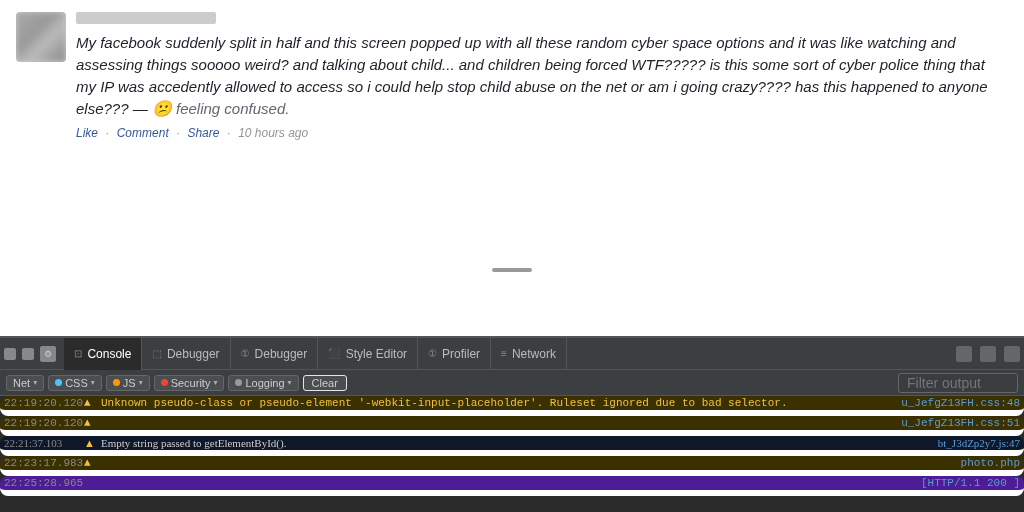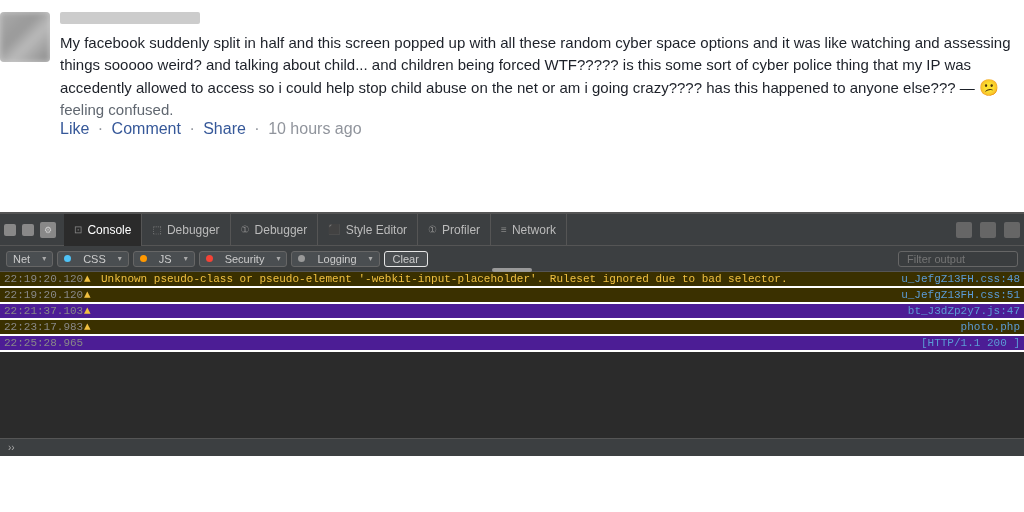--- a/index.html
+++ b/index.html
@@ -7,24 +7,25 @@
       width: 1024px;
       height: 512px;
       overflow: hidden;
       font-family: -apple-system, BlinkMacSystemFont, 'Segoe UI', sans-serif;
       background: #fff;
     }
 
     
     .fb-area {
       background: #fff;
-      padding: 12px 0;
-      height: 212px;
+      padding: 12px 16px;
+      height: 336px;
       overflow: hidden;
       position: relative;
+      font-style: italic;
     }
 
     .post-header {
       display: flex;
       align-items: flex-start;
       gap: 10px;
       margin-bottom: 8px;
     }
 
     .avatar {
@@ -67,22 +68,22 @@
     .post-text .emoji {
       font-size: 16px;
     }
 
     .post-text .feeling {
       color: #606770;
     }
 
     .post-actions {
       margin-left: 60px;
-      margin-top: 0;
-      font-size: 16px;
+      margin-top: 6px;
+      font-size: 12px;
       color: #365899;
     }
 
     .post-actions .separator {
       color: #90949c;
       margin: 0 4px;
     }
 
     .post-actions .time {
       color: #90949c;
@@ -179,21 +180,21 @@
       background: #3c3f41;
       height: 26px;
       padding: 0 6px;
       gap: 4px;
       border-bottom: 1px solid #555;
     }
 
     .toolbar-pill {
       display: flex;
       align-items: center;
-      gap: 12px;
+      gap: 3px;
       background: #4a4e51;
       border: 1px solid #666;
       border-radius: 3px;
       padding: 1px 6px;
       font-size: 11px;
       color: #ccc;
       cursor: pointer;
     }
 
     .toolbar-pill .dot {
@@ -221,55 +222,57 @@
       color: #ccc;
       cursor: pointer;
     }
 
     .filter-output {
       margin-left: auto;
       background: #3a3d3f;
       border: 1px solid #666;
       border-radius: 3px;
       padding: 1px 8px;
-      font-size: 11px;
+      font-size: 14px;
       color: #888;
       width: 120px;
     }
 
     
     .console-log {
       flex: 1;
       overflow-y: auto;
       background: #2b2b2b;
       font-family: 'Menlo', 'Monaco', 'Courier New', monospace;
       font-size: 11px;
     }
 
     .log-row {
       display: flex;
       align-items: flex-end;
       padding: 1px 4px;
-      border-bottom: 2px solid #ffffff;
+      border-bottom: 6px solid #ffffff;
       min-height: 16px;
+      border-radius: 8px;
     }
 
     .log-row.warn {
       background: #3a3000;
       color: #f0c040;
     }
 
     .log-row.error {
       background: #3a0000;
       color: #ff8080;
     }
 
     .log-row.info {
-      background: #4c1d95;
+      background: #0f172a;
       color: #ccc;
+      font-family: Liberation Serif, serif;
     }
 
     .log-row.success {
       background: #4c1d95;
       color: #ccc;
     }
 
     .log-timestamp {
       color: #888;
       min-width: 80px;
@@ -454,20 +457,21 @@
 
     <div class="log-row warn">
       <span class="log-timestamp">22:19:20.120</span>
       <span class="log-icon warn-icon">▲</span>
       <span class="log-source">u_JefgZ13FH.css:51</span>
     </div>
 
     <div class="log-row info">
       <span class="log-timestamp">22:21:37.103</span>
       <span class="log-icon warn-icon">▲</span>
+      <span class="log-message">Empty string passed to getElementById().</span>
       <span class="log-source">bt_J3dZp2y7.js:47</span>
     </div>
 
 
     <div class="log-row warn">
       <span class="log-timestamp">22:23:17.983</span>
       <span class="log-icon warn-icon">▲</span>
       <span class="log-source">photo.php</span>
     </div>
 

